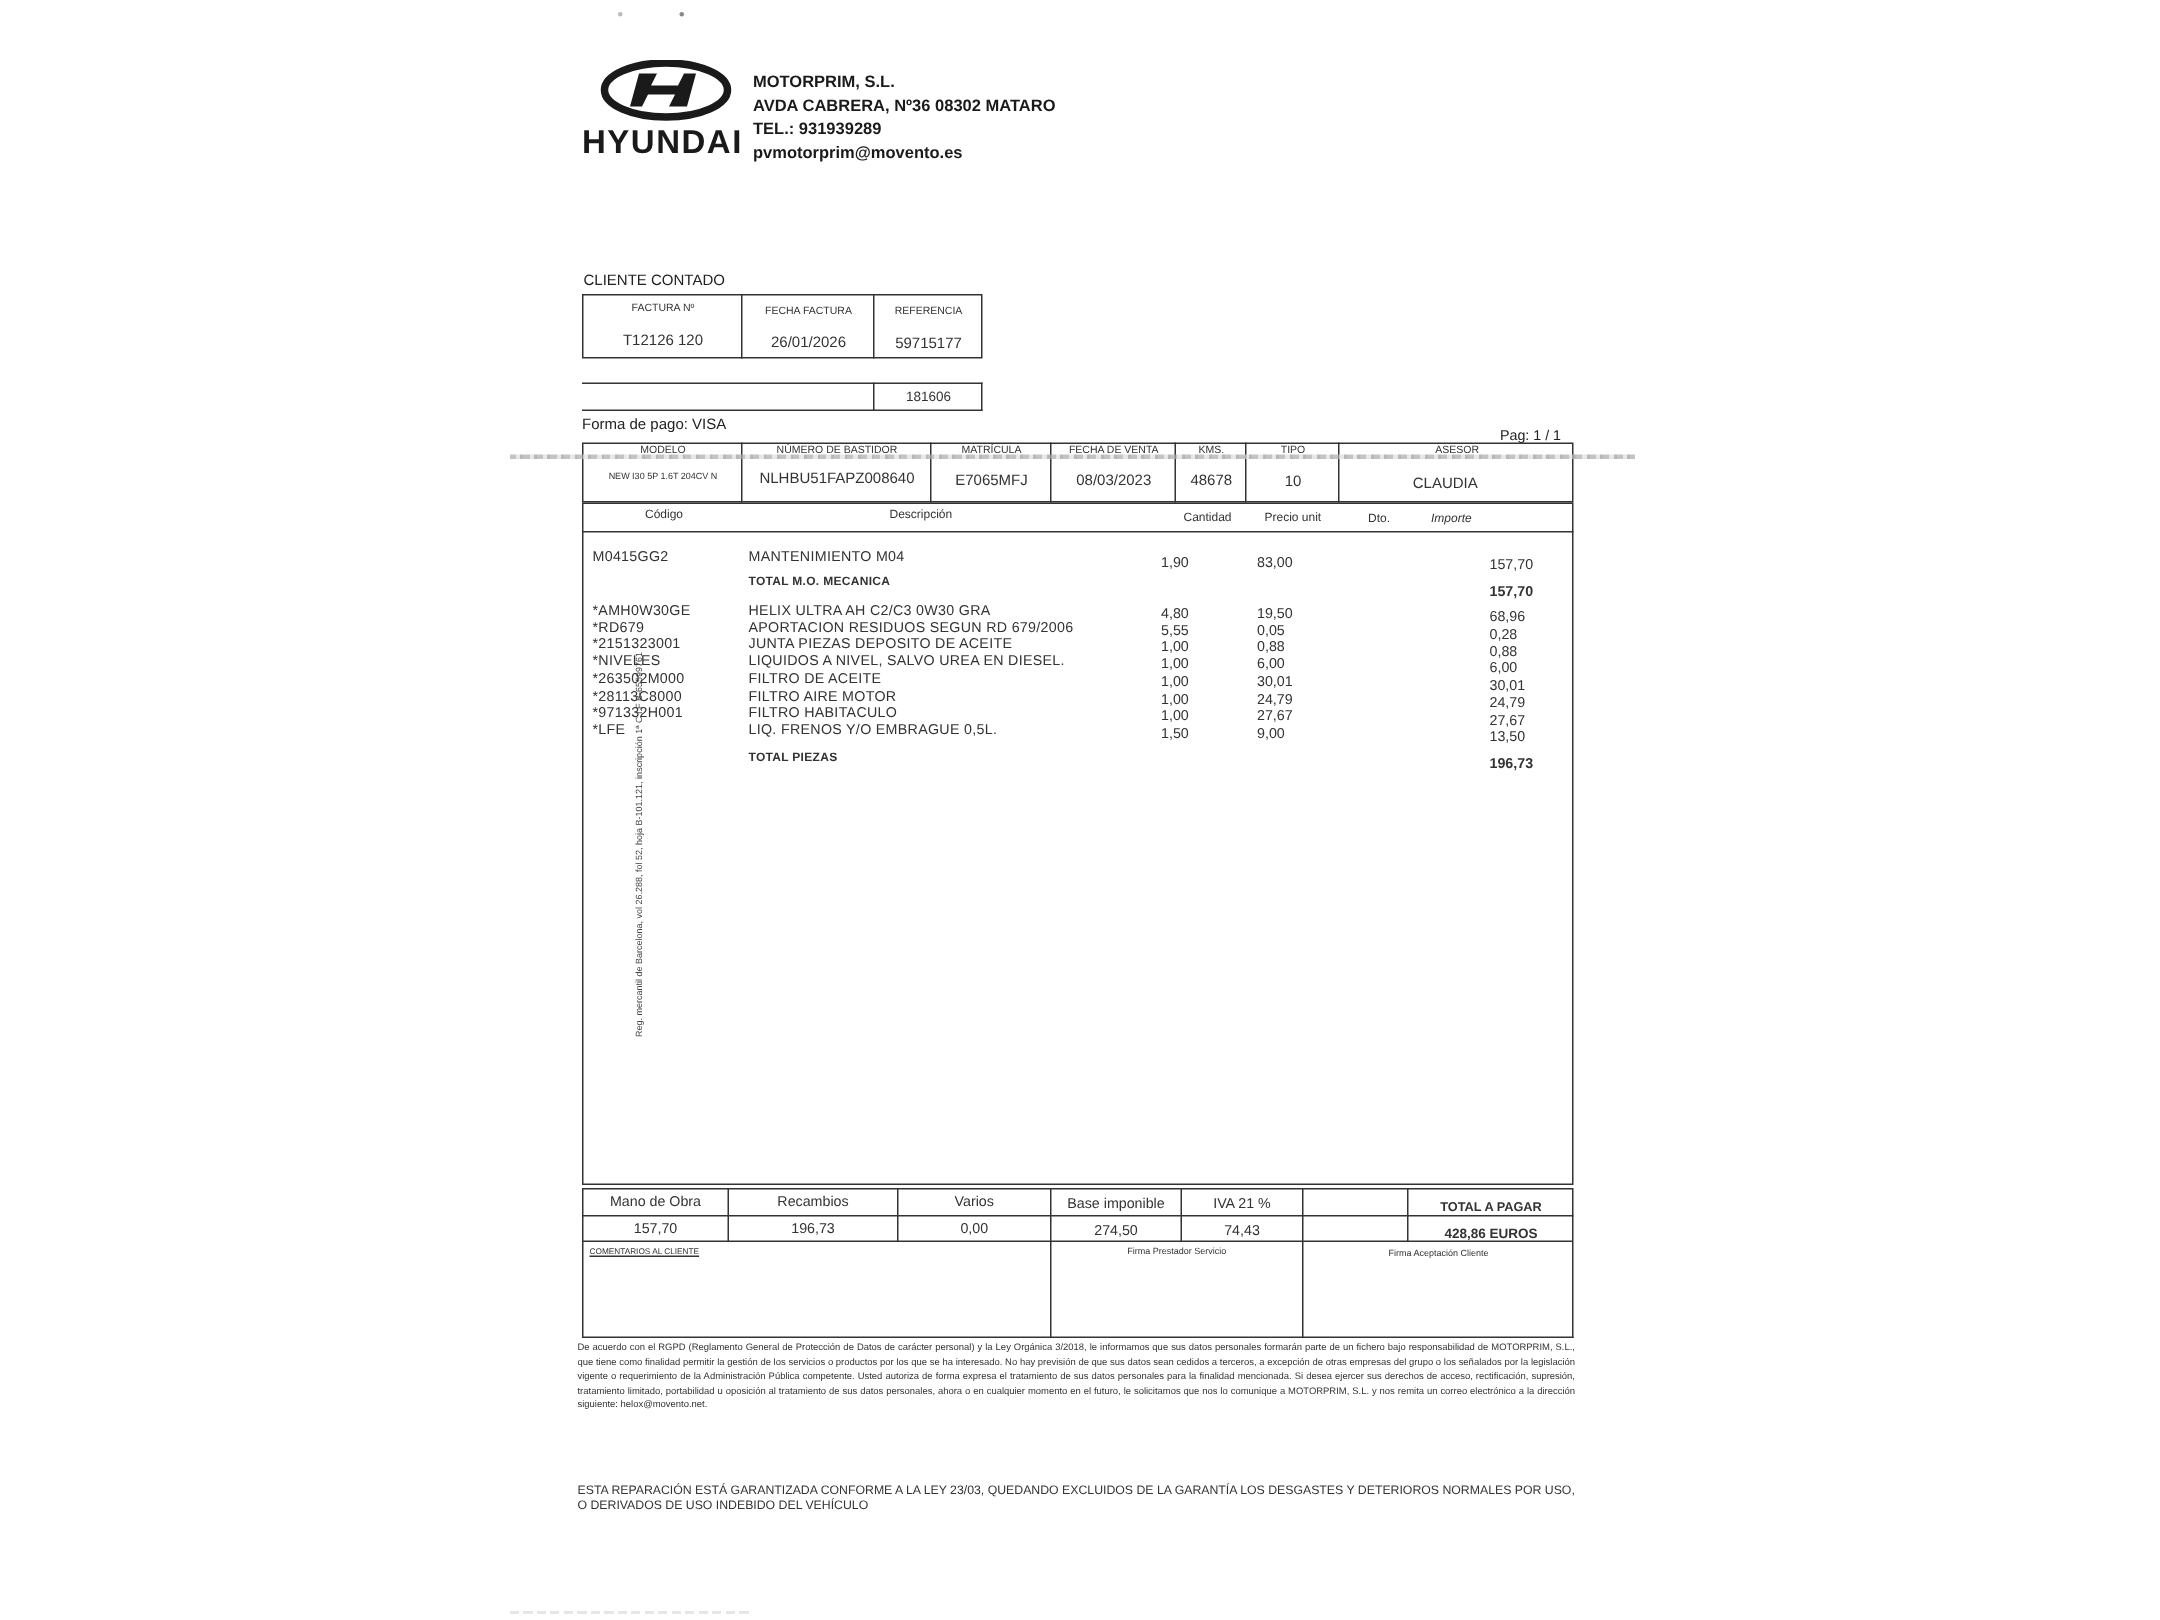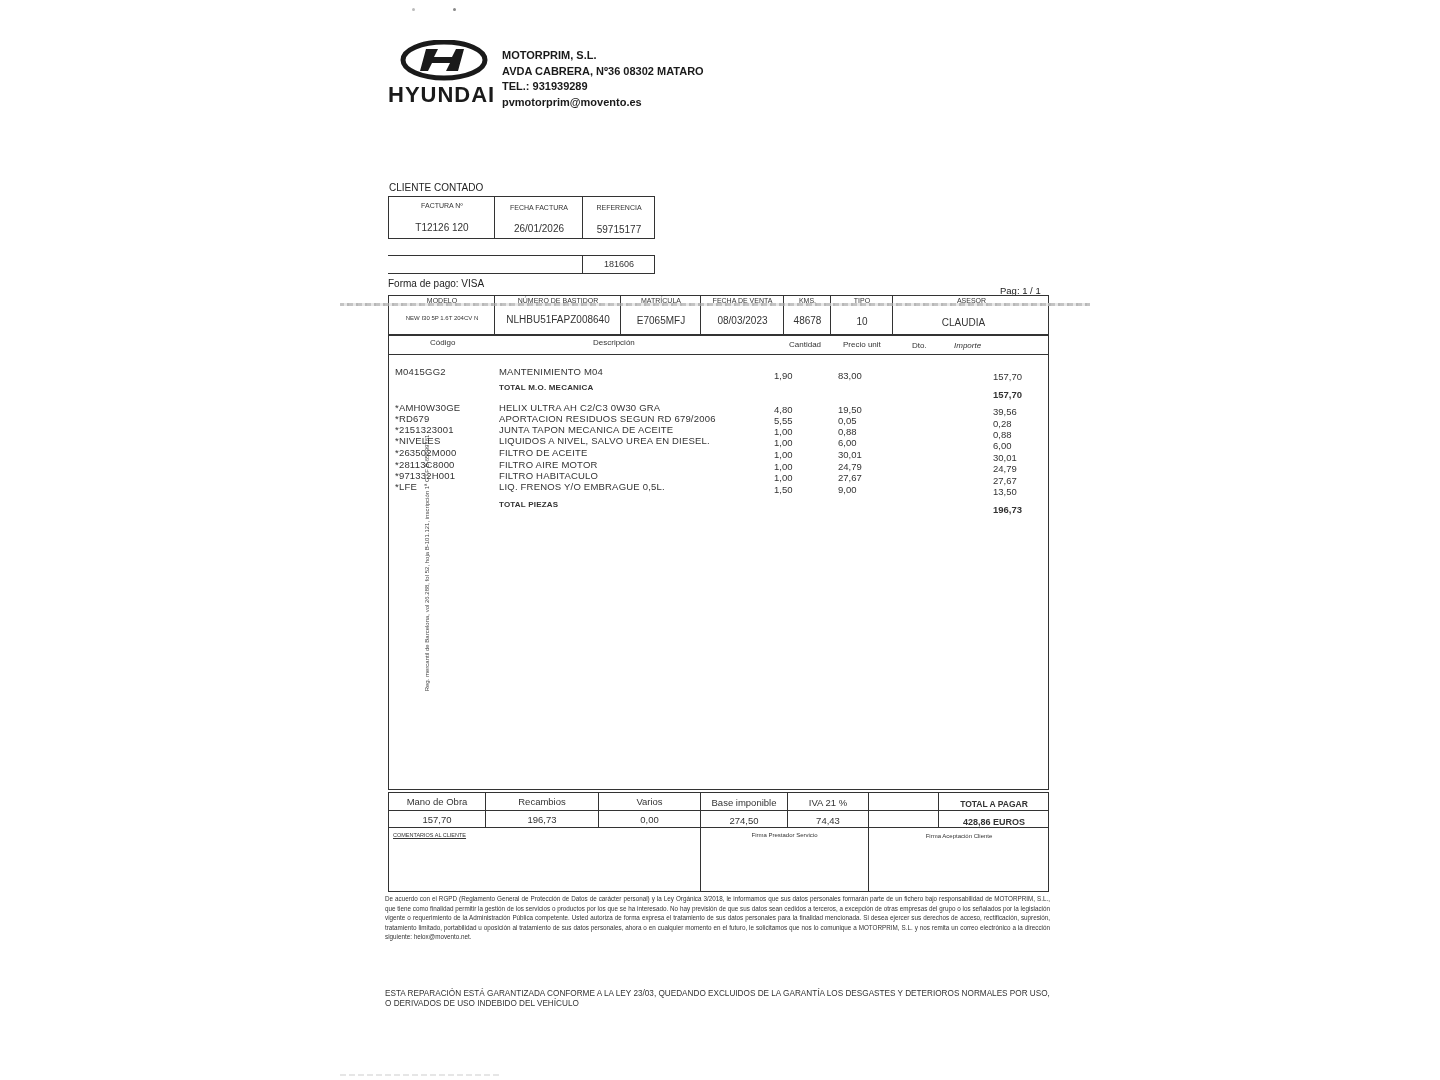--- a/index.html
+++ b/index.html
@@ -103,30 +103,30 @@
 <div class="num" style="left:838px;top:370px;">83,00</div>
 <div class="num" style="left:993px;top:371px;">157,70</div>
 <div class="rowtxt bold" style="left:499px;top:383px;font-size:8px;">TOTAL M.O. MECANICA</div>
 <div class="num bold" style="left:993px;top:389px;">157,70</div>
 
 <div>
   <div class="rowtxt" style="left:395px;top:402px;">*AMH0W30GE</div>
   <div class="rowtxt" style="left:499px;top:402px;">HELIX ULTRA AH C2/C3 0W30 GRA</div>
   <div class="num" style="left:774px;top:404px;">4,80</div>
   <div class="num" style="left:838px;top:404px;">19,50</div>
-  <div class="num" style="left:993px;top:406px;">39,56</div>
+  <div class="num" style="left:993px;top:406px;">68,96</div>
 
   <div class="rowtxt" style="left:395px;top:413px;">*RD679</div>
   <div class="rowtxt" style="left:499px;top:413px;">APORTACION RESIDUOS SEGUN RD 679/2006</div>
   <div class="num" style="left:774px;top:415px;">5,55</div>
   <div class="num" style="left:838px;top:415px;">0,05</div>
   <div class="num" style="left:993px;top:418px;">0,28</div>
 
   <div class="rowtxt" style="left:395px;top:424px;">*2151323001</div>
-  <div class="rowtxt" style="left:499px;top:424px;">JUNTA TAPON MECANICA DE ACEITE</div>
+  <div class="rowtxt" style="left:499px;top:424px;">JUNTA PIEZAS DEPOSITO DE ACEITE</div>
   <div class="num" style="left:774px;top:426px;">1,00</div>
   <div class="num" style="left:838px;top:426px;">0,88</div>
   <div class="num" style="left:993px;top:429px;">0,88</div>
 
   <div class="rowtxt" style="left:395px;top:435px;">*NIVELES</div>
   <div class="rowtxt" style="left:499px;top:435px;">LIQUIDOS A NIVEL, SALVO UREA EN DIESEL.</div>
   <div class="num" style="left:774px;top:437px;">1,00</div>
   <div class="num" style="left:838px;top:437px;">6,00</div>
   <div class="num" style="left:993px;top:440px;">6,00</div>
 

